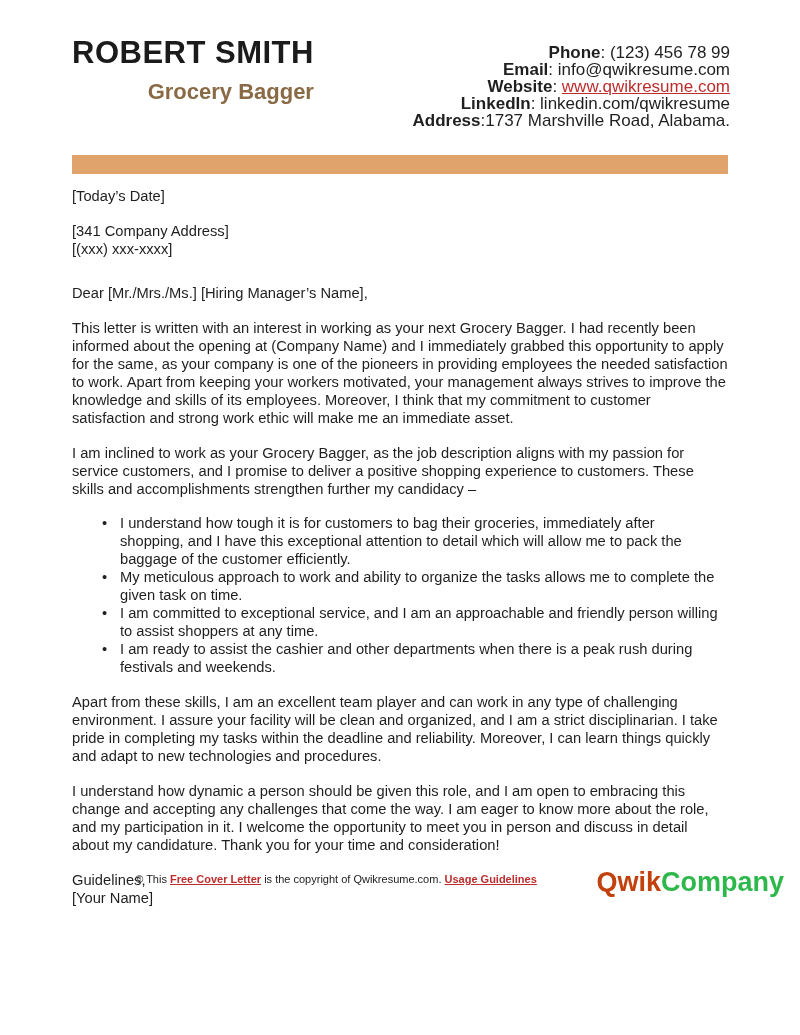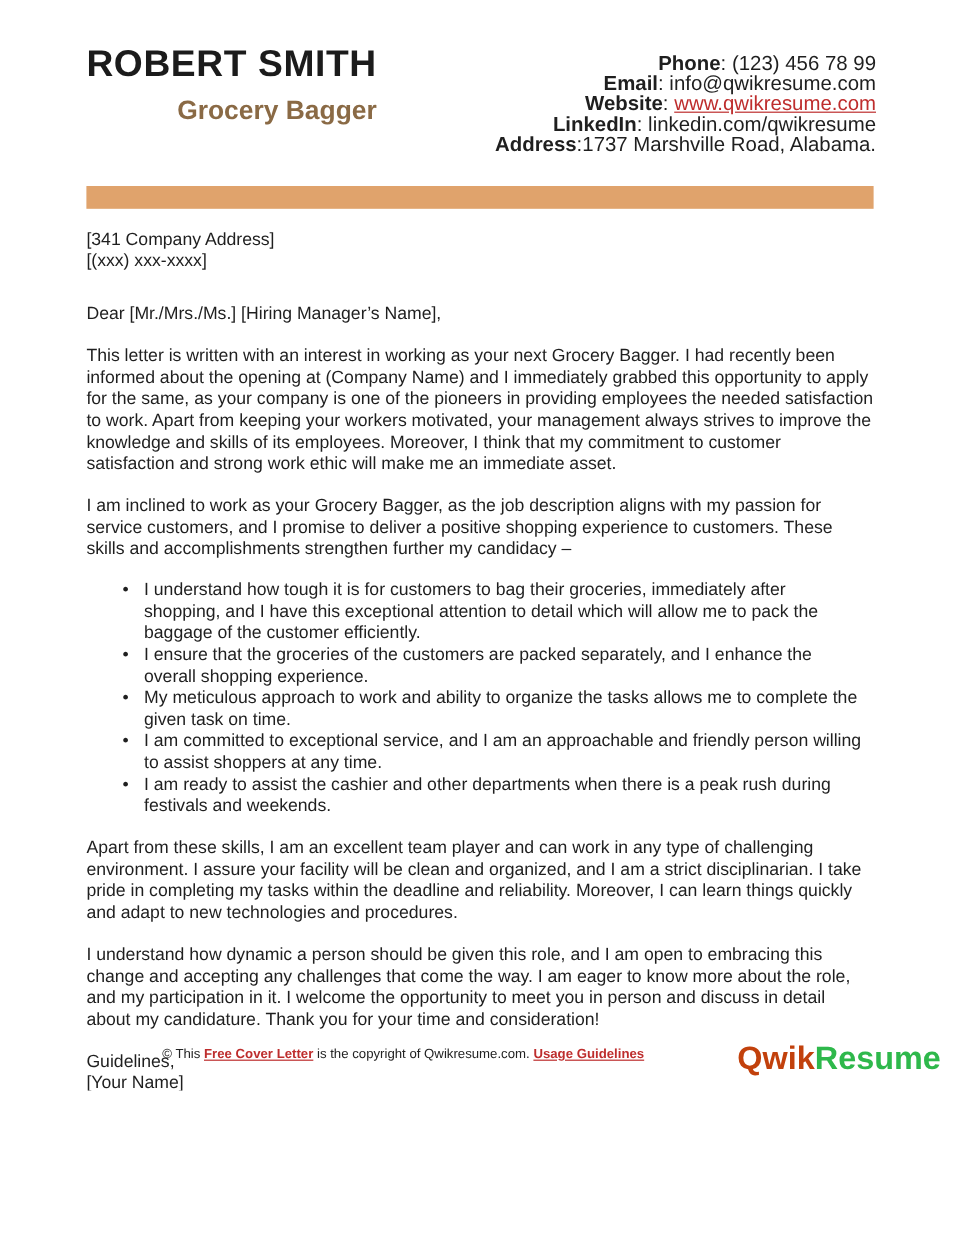--- a/index.html
+++ b/index.html
@@ -127,45 +127,45 @@
       <div><span class="c-label">Email</span><span>: </span><span>info@qwikresume.com</span></div>
       <div><span class="c-label">Website</span><span>: </span><span class="link">www.qwikresume.com</span></div>
       <div><span class="c-label">LinkedIn</span><span>: </span><span>linkedin.com/qwikresume</span></div>
       <div><span class="c-label">Address</span><span>:</span><span>1737 Marshville Road, Alabama.</span></div>
     </div>
   </div>
 
   <div class="accent-bar"></div>
 
   <div class="letter">
+    <div class="date-line">[Today’s Date]</div>
 
     <div class="recipient">
       <div>[341 Company Address]</div>
       <div>[(xxx) xxx-xxxx]</div>
     </div>
 
     <p class="salutation">Dear [Mr./Mrs./Ms.] [Hiring Manager’s Name],</p>
 
     <p class="para">This letter is written with an interest in working as your next Grocery Bagger. I had recently been informed about the opening at (Company Name) and I immediately grabbed this opportunity to apply for the same, as your company is one of the pioneers in providing employees the needed satisfaction to work. Apart from keeping your workers motivated, your management always strives to improve the knowledge and skills of its employees. Moreover, I think that my commitment to customer satisfaction and strong work ethic will make me an immediate asset.</p>
     <p class="para">I am inclined to work as your Grocery Bagger, as the job description aligns with my passion for service customers, and I promise to deliver a positive shopping experience to customers. These skills and accomplishments strengthen further my candidacy –</p>
 
     <ul class="bullet-list">
       <li>I understand how tough it is for customers to bag their groceries, immediately after shopping, and I have this exceptional attention to detail which will allow me to pack the baggage of the customer efficiently.</li>
-      <li>I ensure that the groceries of the customers are packed separately, and I enhance the overall shopping experience.</li>
       <li>My meticulous approach to work and ability to organize the tasks allows me to complete the given task on time.</li>
       <li>I am committed to exceptional service, and I am an approachable and friendly person willing to assist shoppers at any time.</li>
       <li>I am ready to assist the cashier and other departments when there is a peak rush during festivals and weekends.</li>
     </ul>
 
     <p class="para">Apart from these skills, I am an excellent team player and can work in any type of challenging environment. I assure your facility will be clean and organized, and I am a strict disciplinarian. I take pride in completing my tasks within the deadline and reliability. Moreover, I can learn things quickly and adapt to new technologies and procedures.</p>
     <p class="para">I understand how dynamic a person should be given this role, and I am open to embracing this change and accepting any challenges that come the way. I am eager to know more about the role, and my participation in it. I welcome the opportunity to meet you in person and discuss in detail about my candidature. Thank you for your time and consideration!</p>
 
     <div class="closing">
       <div>Guidelines,</div>
       <div>[Your Name]</div>
     </div>
   </div>
 
   <div class="footer-text"><span>© This </span><span class="footer-link">Free Cover Letter</span><span> is the copyright of Qwikresume.com. </span><span class="footer-link">Usage Guidelines</span></div>
 
-  <div class="logo"><span class="logo-qwik">Qwik</span><span class="logo-resume">Resume</span></div>
+  <div class="logo"><span class="logo-qwik">Qwik</span><span class="logo-resume">Company</span></div>
 
 </div>
 
 </body></html>

